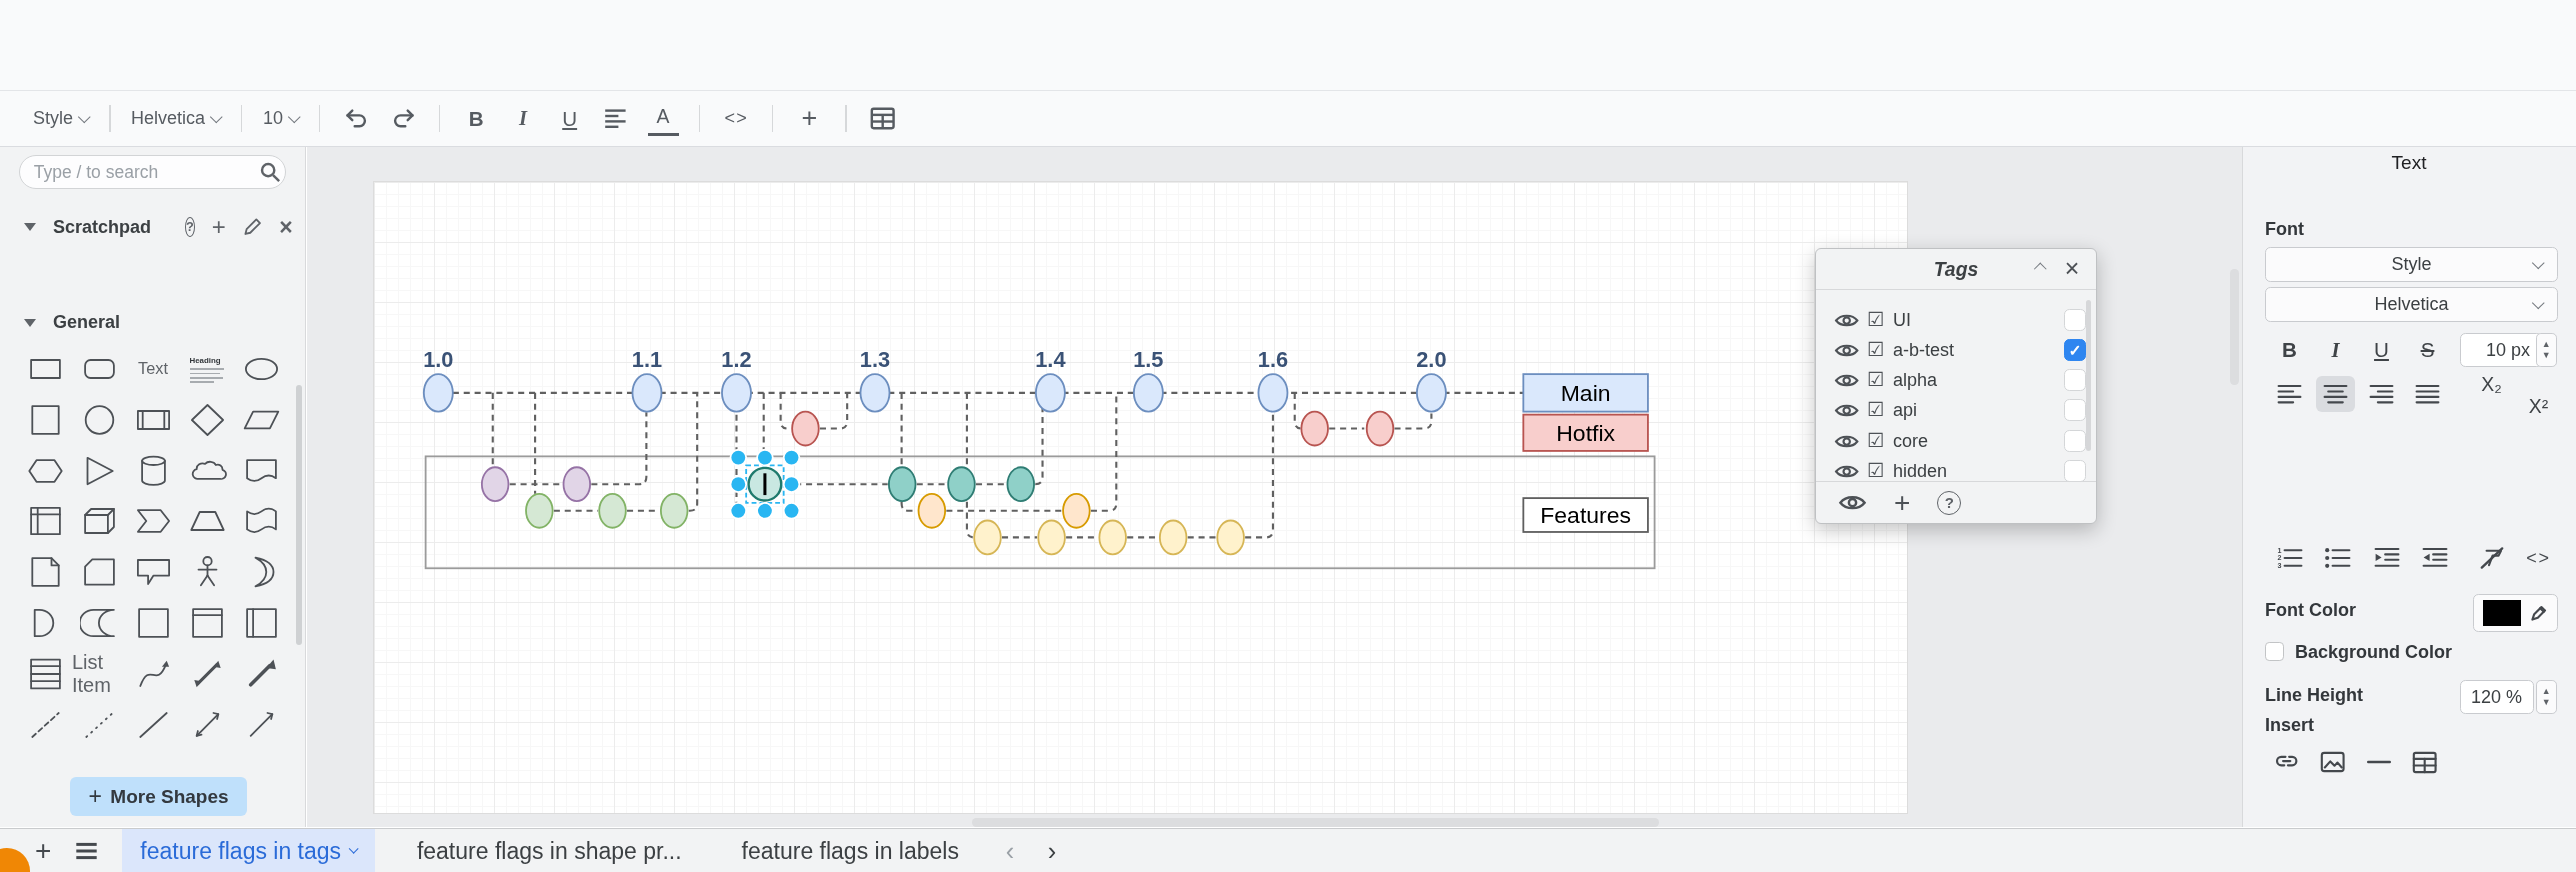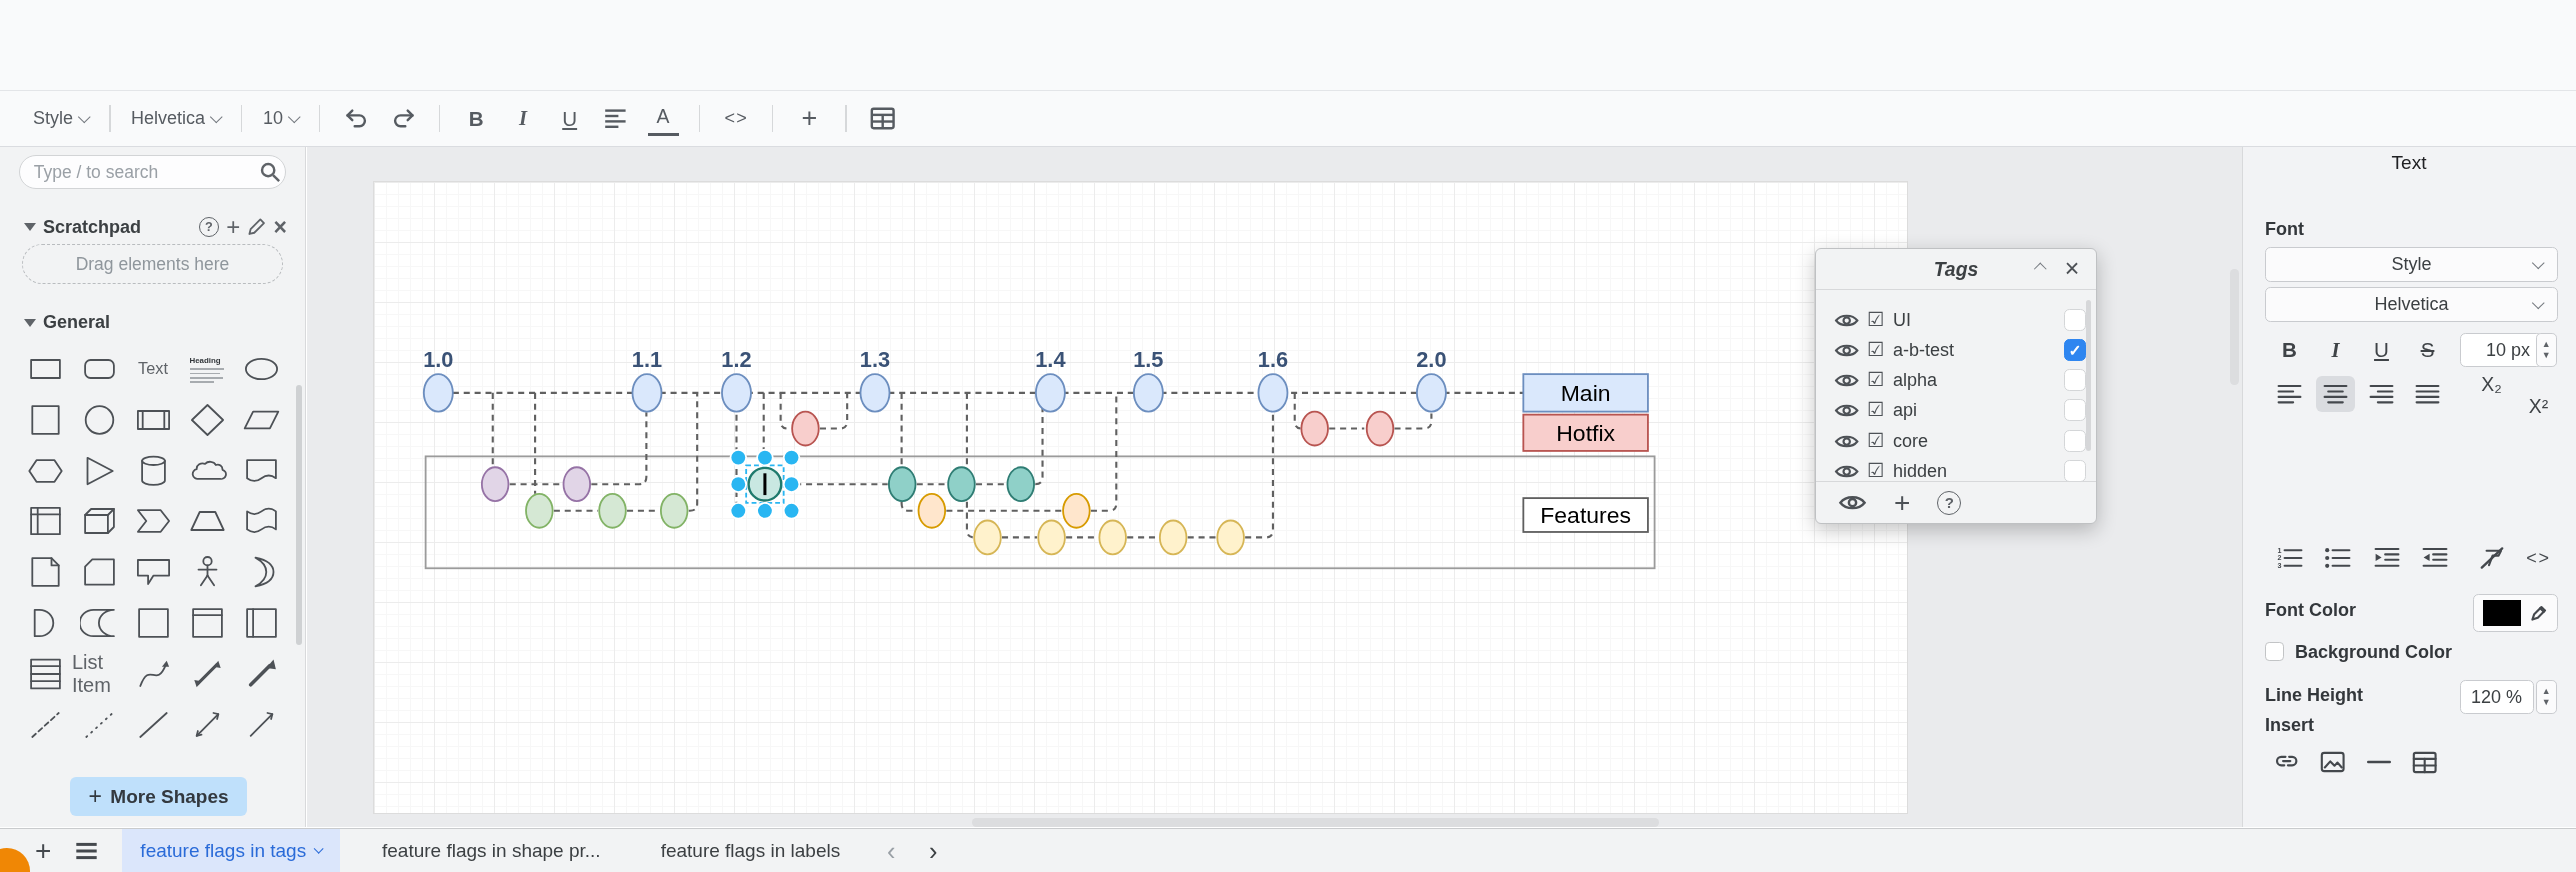--- a/index.html
+++ b/index.html
@@ -28,21 +28,21 @@
   .bold-b { font-weight:700; font-size:20.6px;}
   .ital-i { font-style:italic; font-family:"Liberation Serif",serif; font-size:20.6px; font-weight:600;}
   .undl-u { text-decoration:underline; font-size:20.6px;}
   .fcolor-a { font-size:19.4px; border-bottom:3px solid #565b61; line-height:1; padding-bottom:1.2px;}
 
   
   #sidebar { left:0; top:146px; width:306px; height:681px; background:#f2f3f4; border-right:1.2px solid #d8d9db; }
   #search-box { left:19.4px; top:155px; width:267px; height:34px; background:#fdfdfe; border:1.2px solid #d2d4d6; border-radius:17px; display:flex; align-items:center; padding:0 13.3px; }
   #search-box input { flex:1; border:none; outline:none; background:transparent; font-size:17.5px; color:#3c4043; font-family:Liberation Sans, sans-serif;}
   #search-box input::placeholder { color:#9aa0a6; }
-  .section-row { display:flex; align-items:center; gap:7px; font-size:18px; font-weight:600; color:#3c4043; }
+  .section-row { display:flex; align-items:center; gap:17px; font-size:18px; font-weight:600; color:#3c4043; }
   .tri-down { width:0; height:0; border-left:6.7px solid transparent; border-right:6.7px solid transparent; border-top:8.5px solid #5f6368; display:inline-block;}
   .mini-icon { color:#5f6368; font-size:18px; display:flex; align-items:center; justify-content:center;}
   .q-circle { width:20.6px; height:20.6px; border:1.8px solid #5f6368; border-radius:50%; font-size:12.7px; font-weight:600; display:flex; align-items:center; justify-content:center; color:#5f6368;}
   #drag-box { left:22px; top:244px; width:261px; height:40px; border:1.8px dashed #b9bcbf; border-radius:20px; display:flex; align-items:center; justify-content:center; font-size:17.5px; color:#8f969c; }
   .shape-row { position:absolute; left:18px; width:270px; height:51px; display:flex; }
   .cell { flex:1; display:flex; align-items:center; justify-content:center; color:#4d5156; }
   .cell svg { stroke:#4d5156; stroke-width:3; fill:none; stroke-linejoin:round; stroke-linecap:round;}
   .cell .filled { fill:#4d5156; stroke:none; }
   .shape-label { font-size:16.3px; color:#5f6368; }
   .tiny-head { font-size:7.9px; font-weight:700; color:#33373b; line-height:1.1;}
@@ -88,21 +88,21 @@
   .fp-btn.active { background:#dadce0; }
   .num-box { position:absolute; background:#fff; border:1.2px solid #c9cbcf; border-radius:5.4px; height:34px; display:flex; align-items:center; justify-content:flex-end; padding-right:11px; font-size:18px; color:#3c4043;}
   .stepper { position:absolute; width:20.6px; height:34px; border:1.2px solid #c9cbcf; border-radius:4.8px; background:#fbfbfc; display:flex; flex-direction:column; align-items:center; justify-content:center; font-size:9px; color:#5f6368; line-height:1.2;}
   .fp-icon svg { stroke:#44484d; stroke-width:3.5; fill:none; stroke-linecap:round; stroke-linejoin:round;}
   #font-swatch { position:absolute; left:2473px; top:594px; width:85px; height:38px; background:#fbfbfc; border:1.2px solid #c9cbcf; border-radius:5.4px; display:flex; align-items:center; justify-content:center; gap:8.5px;}
   #font-swatch .swatch { width:38px; height:25.4px; background:#000; }
   .fp-check { position:absolute; width:19.4px; height:19.4px; background:#fff; border:1.2px solid #c2c4c6; border-radius:4.2px; }
 
   
   #tabbar { left:0; top:828px; width:2576px; height:45px; background:#f2f3f4; border-top:1.2px solid #c9cbcd; display:flex; align-items:center; padding-left:35px; gap:24px; z-index:6;}
-  .tab { font-size:19px; color:#3c4043; padding:16px 18px; height:45px; display:flex; align-items:center; gap:8.5px; white-space:nowrap; }
+  .tab { font-size:23px; color:#3c4043; padding:16px 18px; height:45px; display:flex; align-items:center; gap:8.5px; white-space:nowrap; }
   .tab.active { background:#dbe6fb; color:#2a6bd8; }
   .tab.active .chev { border-color:#2a6bd8; width:7.3px; height:7.3px;}
   .tab-nav { font-size:25.4px; color:#3c4043; padding:0 4.8px;}
   .tab-nav.disabled { color:#9aa0a6; }
   #orange-blob { left:-15.7px; top:848px; width:46px; height:46px; border-radius:50%; background:#f08705; z-index:7;}
 </style>
 </head>
 <body>
 
 <div id="app">
@@ -246,23 +246,20 @@
     <span>Scratchpad</span>
     <span style="flex:1"></span>
     <span class="q-circle">?</span>
     <span class="mini-icon" style="font-size:24px; font-weight:300;">+</span>
     <span class="mini-icon">
       <svg width="19.4" height="19.4" viewBox="0 0 32 32">
           <path d="M4 28 l2-8 16-16 6 6 -16 16 z" stroke="#5f6368" stroke-width="3" fill="none" stroke-linejoin="round"></path>
         </svg>
     </span>
     <span class="mini-icon" style="font-size:23px;">×</span>
-  </div>
-  <div id="drag-box" class="abs">
-    <span>Drag elements here</span>
   </div>
   <div class="abs section-row" style="left:24px; top:312px;">
     <span class="tri-down"></span>
     <span>General</span>
   </div>
 
   <div class="shape-row" style="top:343px;">
     <span class="cell">
         <svg width="39" height="36" viewBox="0 0 64 60">
           <rect x="8" y="15" width="48" height="30"></rect>

